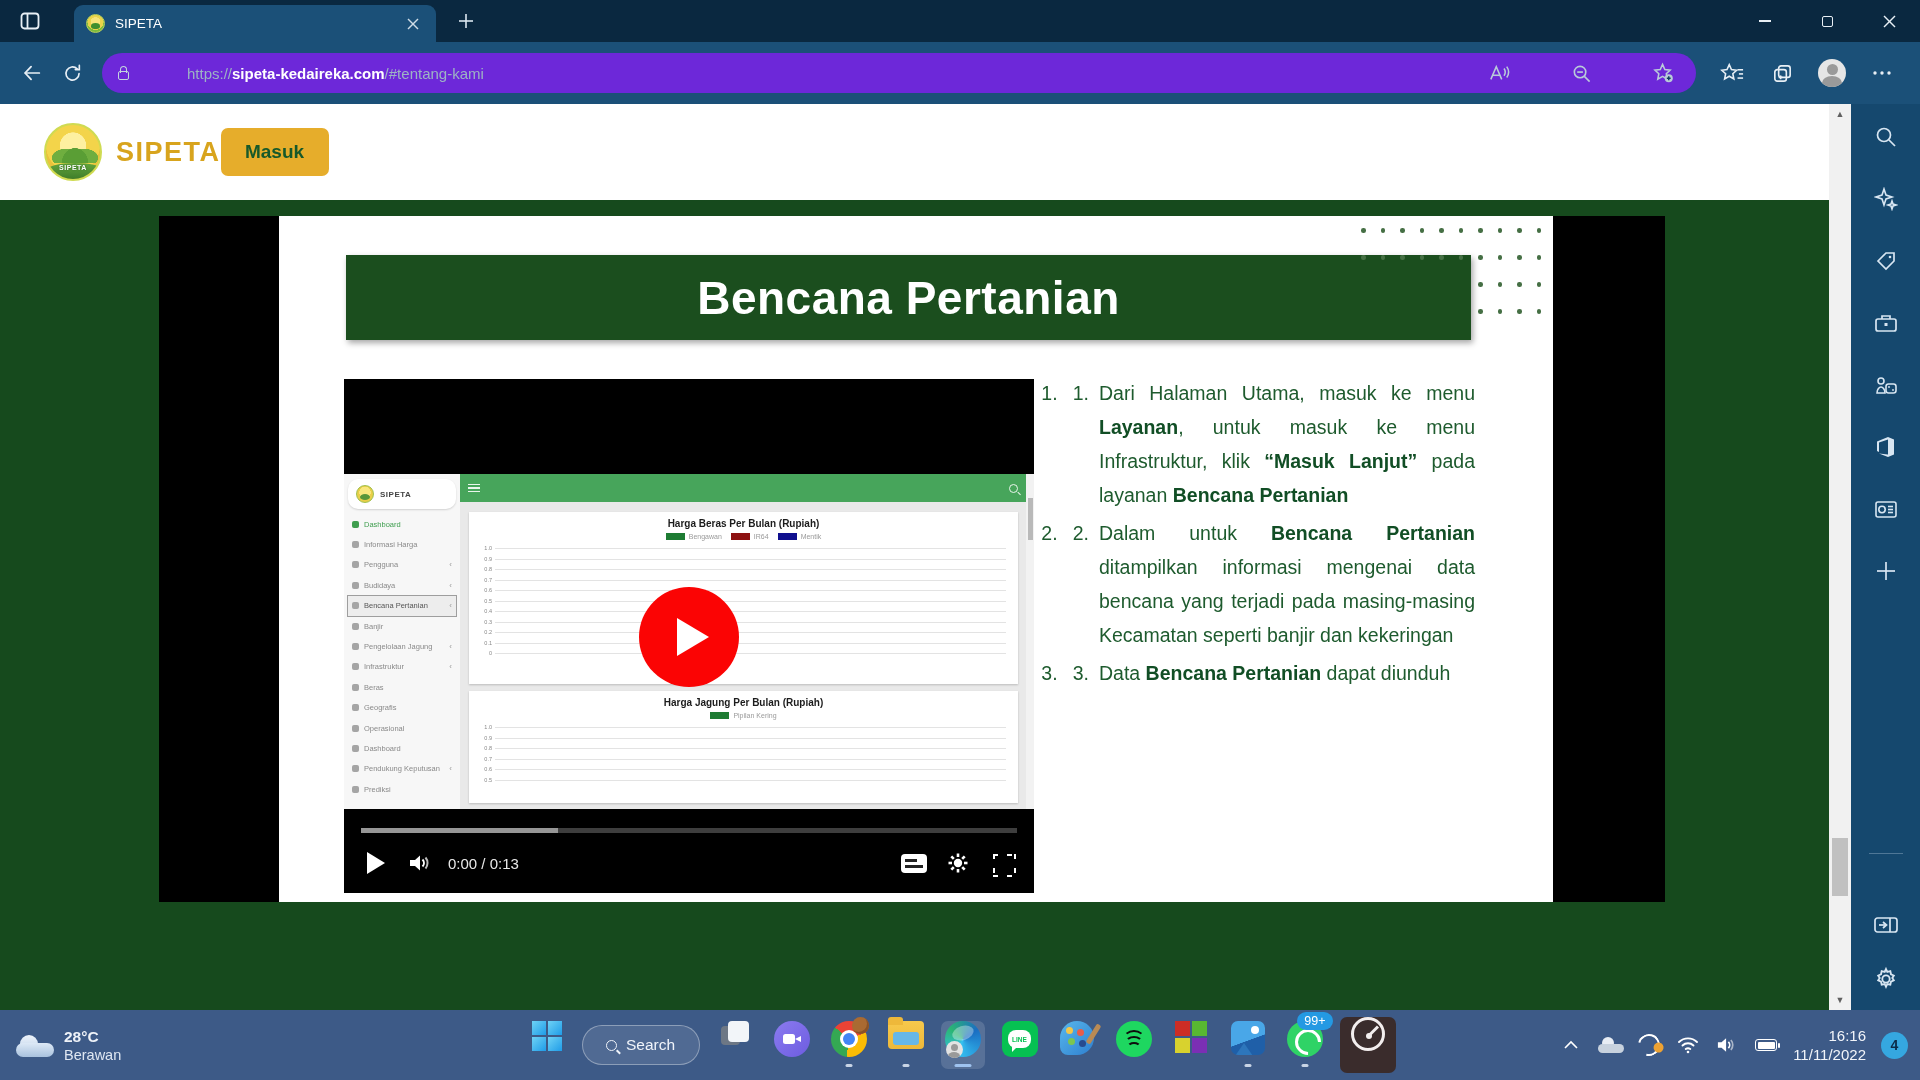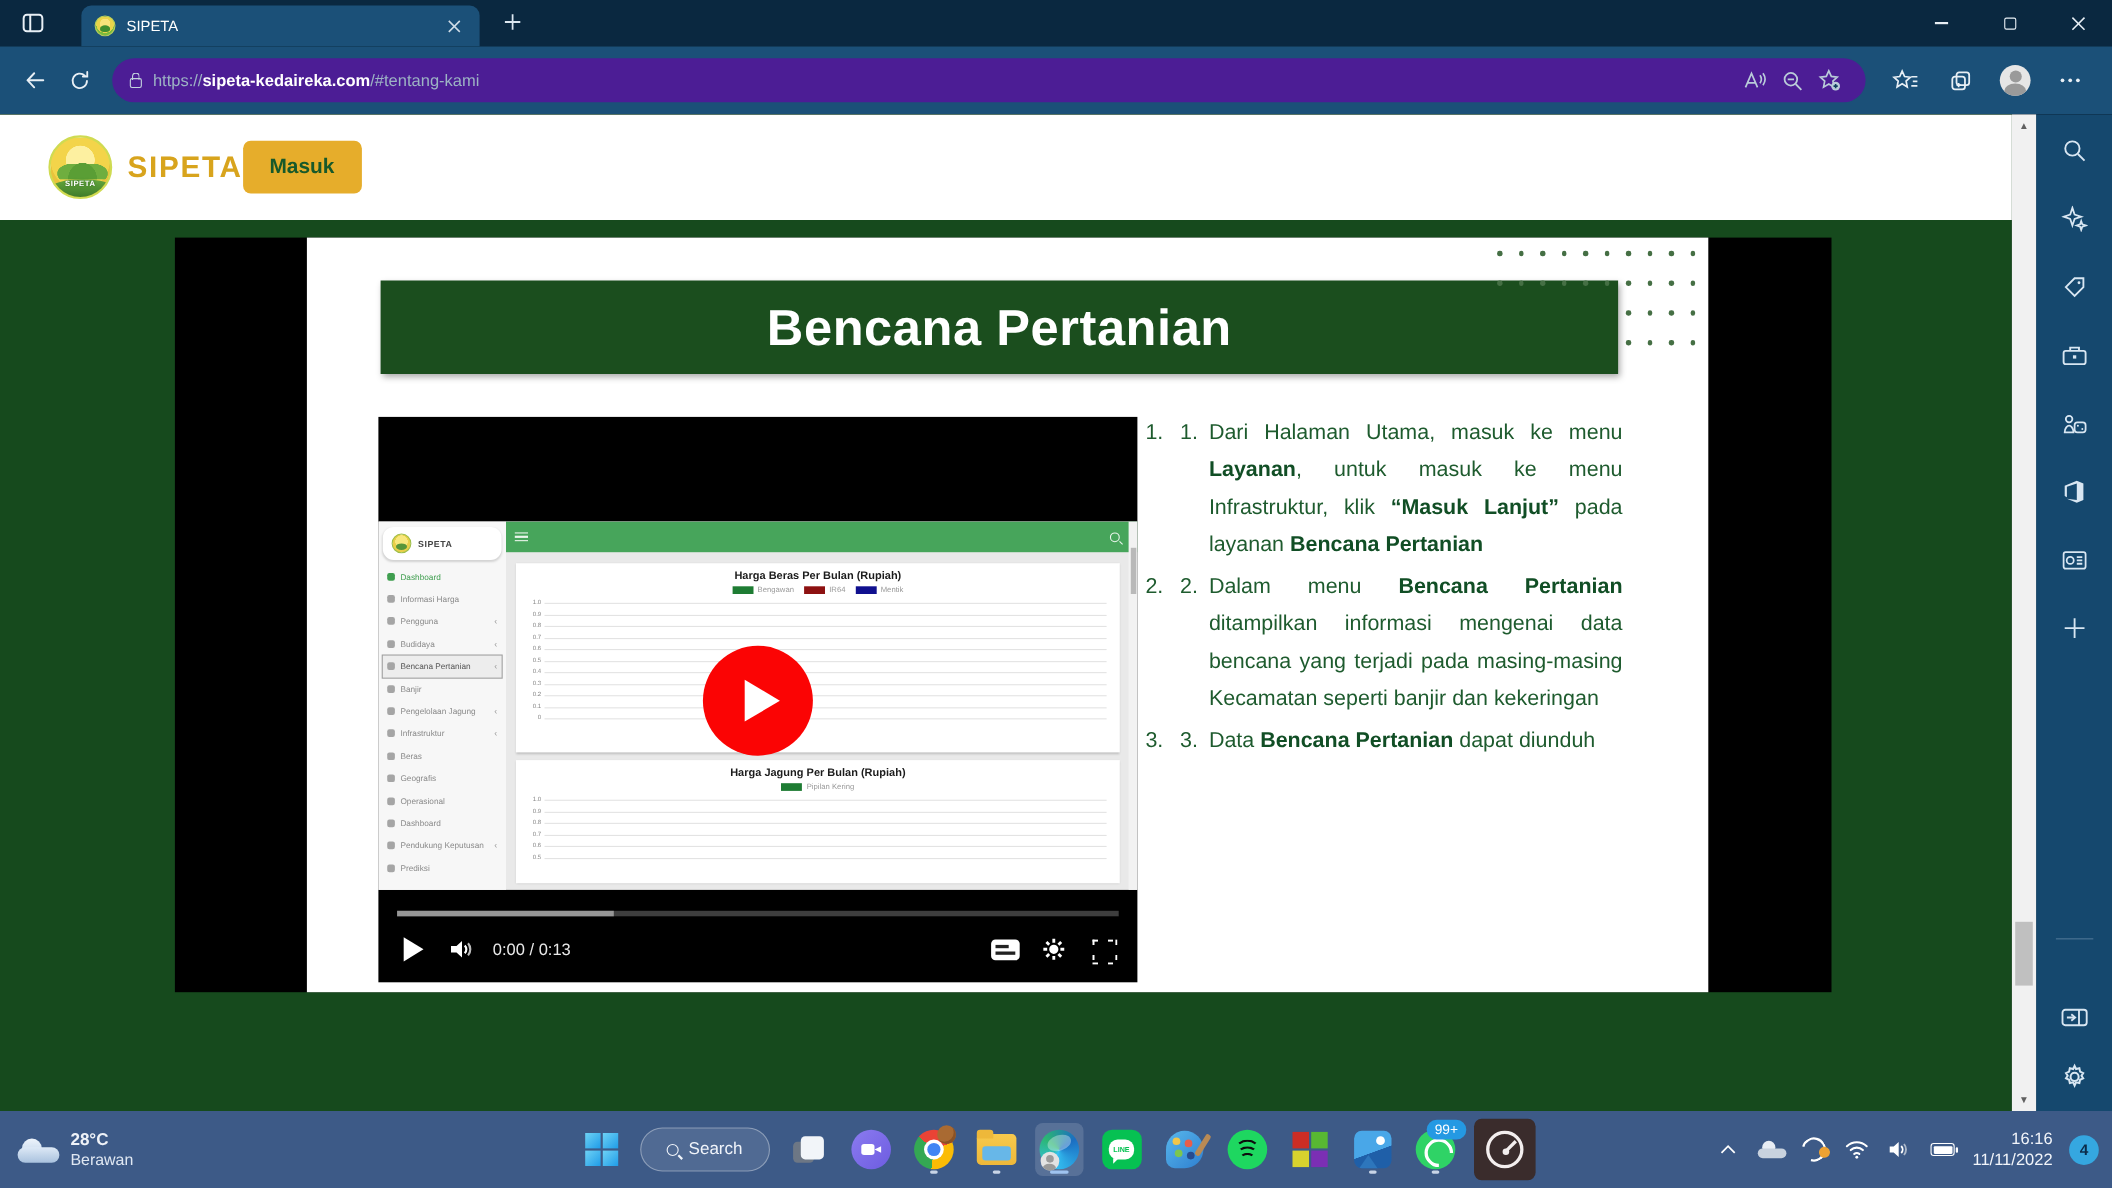--- a/index.html
+++ b/index.html
@@ -18,22 +18,22 @@
   .tab-title { color:#fff; font-size:13.5px; flex:1; }
   .tab-close { color:#cfdce6; font-size:15px; width:22px; height:22px; display:flex; align-items:center; justify-content:center; border-radius:4px; }
   .newtab { color:#dbe7f0; font-size:21px; margin-left:16px; margin-bottom:8px; width:28px; text-align:center; }
   .wincontrols { position:absolute; right:0; top:0; height:42px; display:flex; }
   .winbtn { width:62px; height:42px; display:flex; align-items:center; justify-content:center; }
   .ic-min { width:12px; height:1.5px; background:#e8eff5; }
   .ic-max { width:11px; height:11px; border:1.5px solid #e8eff5; border-radius:2px; }
 
   .toolbar { height:62px; background:#1b5078; display:flex; align-items:center; padding:0 12px; }
   .navbtn { width:40px; height:40px; display:flex; align-items:center; justify-content:center; }
-  .urlbar { flex:1; height:40px; background:#4c1d95; border-radius:20px; margin:0 10px;
-            display:flex; align-items:center; padding:12px 16px; }
+  .urlbar { flex:1; height:40px; background:#6d28d9; border-radius:20px; margin:0 10px;
+            display:flex; align-items:center; padding:12px 16px;gap:48px; }
   .urltext { font-size:15px; margin-left:10px; flex:1; white-space:nowrap; }
   .url-scheme,.url-path { color:#9db3c4; }
   .url-domain { color:#ffffff; font-weight:600; }
   .pill-ic { width:34px; height:34px; display:flex; align-items:center; justify-content:center; color:#b9cbd9; }
   .tb-right { display:flex; align-items:center; gap:10px; margin:0 6px; }
   .tb-ic { width:40px; height:40px; display:flex; align-items:center; justify-content:center; }
   .avatar-circle { width:28px; height:28px; border-radius:50%; background:#e6e6e6; position:relative; overflow:hidden; }
   .avatar-circle::before { content:""; position:absolute; left:8.5px; top:5px; width:11px; height:11px; border-radius:50%; background:#9a9a9a; }
   .avatar-circle::after  { content:""; position:absolute; left:4px; top:17px; width:20px; height:14px; border-radius:50% 50% 0 0; background:#9a9a9a; }
   .lock { width:11px; height:9px; border:1.6px solid #c3d2de; border-radius:2px; position:relative; margin-top:4px; }
@@ -144,21 +144,21 @@
 
   
   .taskbar { height:70px; background:#3d5a87; position:relative; display:flex; align-items:center; }
   .weather { position:absolute; left:16px; display:flex; align-items:center; gap:10px; color:#eef2f8; cursor:pointer; }
   .wcloud { width:38px; height:24px; position:relative; }
   .wcloud::before { content:""; position:absolute; left:4px; top:2px; width:18px; height:18px; border-radius:50%; background:linear-gradient(#eef4fb,#b9cfe8); }
   .wcloud::after { content:""; position:absolute; left:0; bottom:0; width:38px; height:14px; border-radius:10px; background:linear-gradient(#dde9f6,#a9c2de); }
   .wtemp { font-size:15.5px; font-weight:700; line-height:19px; }
   .wcond { font-size:14.5px; line-height:18px; color:#dfe7f2; }
   .task-icons { display:flex; align-items:center; gap:13px; margin:0 auto; }
-  .tk { width:44px; height:48px; display:flex; align-items:center; justify-content:center; position:relative; border-radius:7px; cursor:pointer; }
+  .tk { width:44px; height:48px; display:flex; align-items:flex-start; justify-content:center; position:relative; border-radius:7px; cursor:pointer; }
   .run::after { content:""; position:absolute; bottom:2px; left:50%; transform:translateX(-50%); width:7px; height:3px; border-radius:2px; background:#c8d4e6; }
   .tk.active-edge { background:rgba(255,255,255,.14); }
   .tk.active-edge::after { width:17px; background:#9fc3ef; }
   .tk.active-rec { background:#3a2c2c; width:56px; height:56px; }
   .tk.active-rec::after { width:17px; background:#f08a9b; }
 
   .start-ic { width:30px; height:30px; display:grid; grid-template-columns:14px 14px; grid-template-rows:14px 14px; gap:2px; }
   .start-ic span { background:linear-gradient(135deg,#6ed2f5,#1f9ce8); }
   .search-pill { width:118px; height:40px; border-radius:20px; background:rgba(255,255,255,.10);
      border:1px solid rgba(255,255,255,.35); display:flex; align-items:center; justify-content:center; gap:9px; color:#f0f4fa; font-size:15.5px; cursor:pointer; }
@@ -569,21 +569,21 @@
               </div>
               <div class="vc-btn">
                   <span class="fs-ic"></span>
                 </div>
             </div>
           </div>
         </div>
 
         <ol class="instructions" id="instructions">
             <li class="ins-item"><span class="ins-num">1.</span><span>Dari Halaman Utama, masuk ke menu </span><b>Layanan</b><span>, untuk masuk ke menu Infrastruktur, klik </span><b>“Masuk Lanjut”</b><span> pada layanan </span><b>Bencana Pertanian</b></li>
-            <li class="ins-item"><span class="ins-num">2.</span><span>Dalam menu </span><b>Bencana Pertanian</b><span> ditampilkan informasi mengenai data bencana yang terjadi pada masing-masing Kecamatan seperti banjir dan kekeringan</span></li>
+            <li class="ins-item"><span class="ins-num">2.</span><span>Dalam untuk </span><b>Bencana Pertanian</b><span> ditampilkan informasi mengenai data bencana yang terjadi pada masing-masing Kecamatan seperti banjir dan kekeringan</span></li>
             <li class="ins-item"><span class="ins-num">3.</span><span>Data </span><b>Bencana Pertanian</b><span> dapat diunduh</span></li>
           </ol>
       </div>
     </div>
   </div>
 
   <div class="scrollbar">
     <div class="sb-arrow" style="top:0">▲</div>
     <div class="sb-thumb"></div>
     <div class="sb-arrow" style="bottom:0">▼</div>

